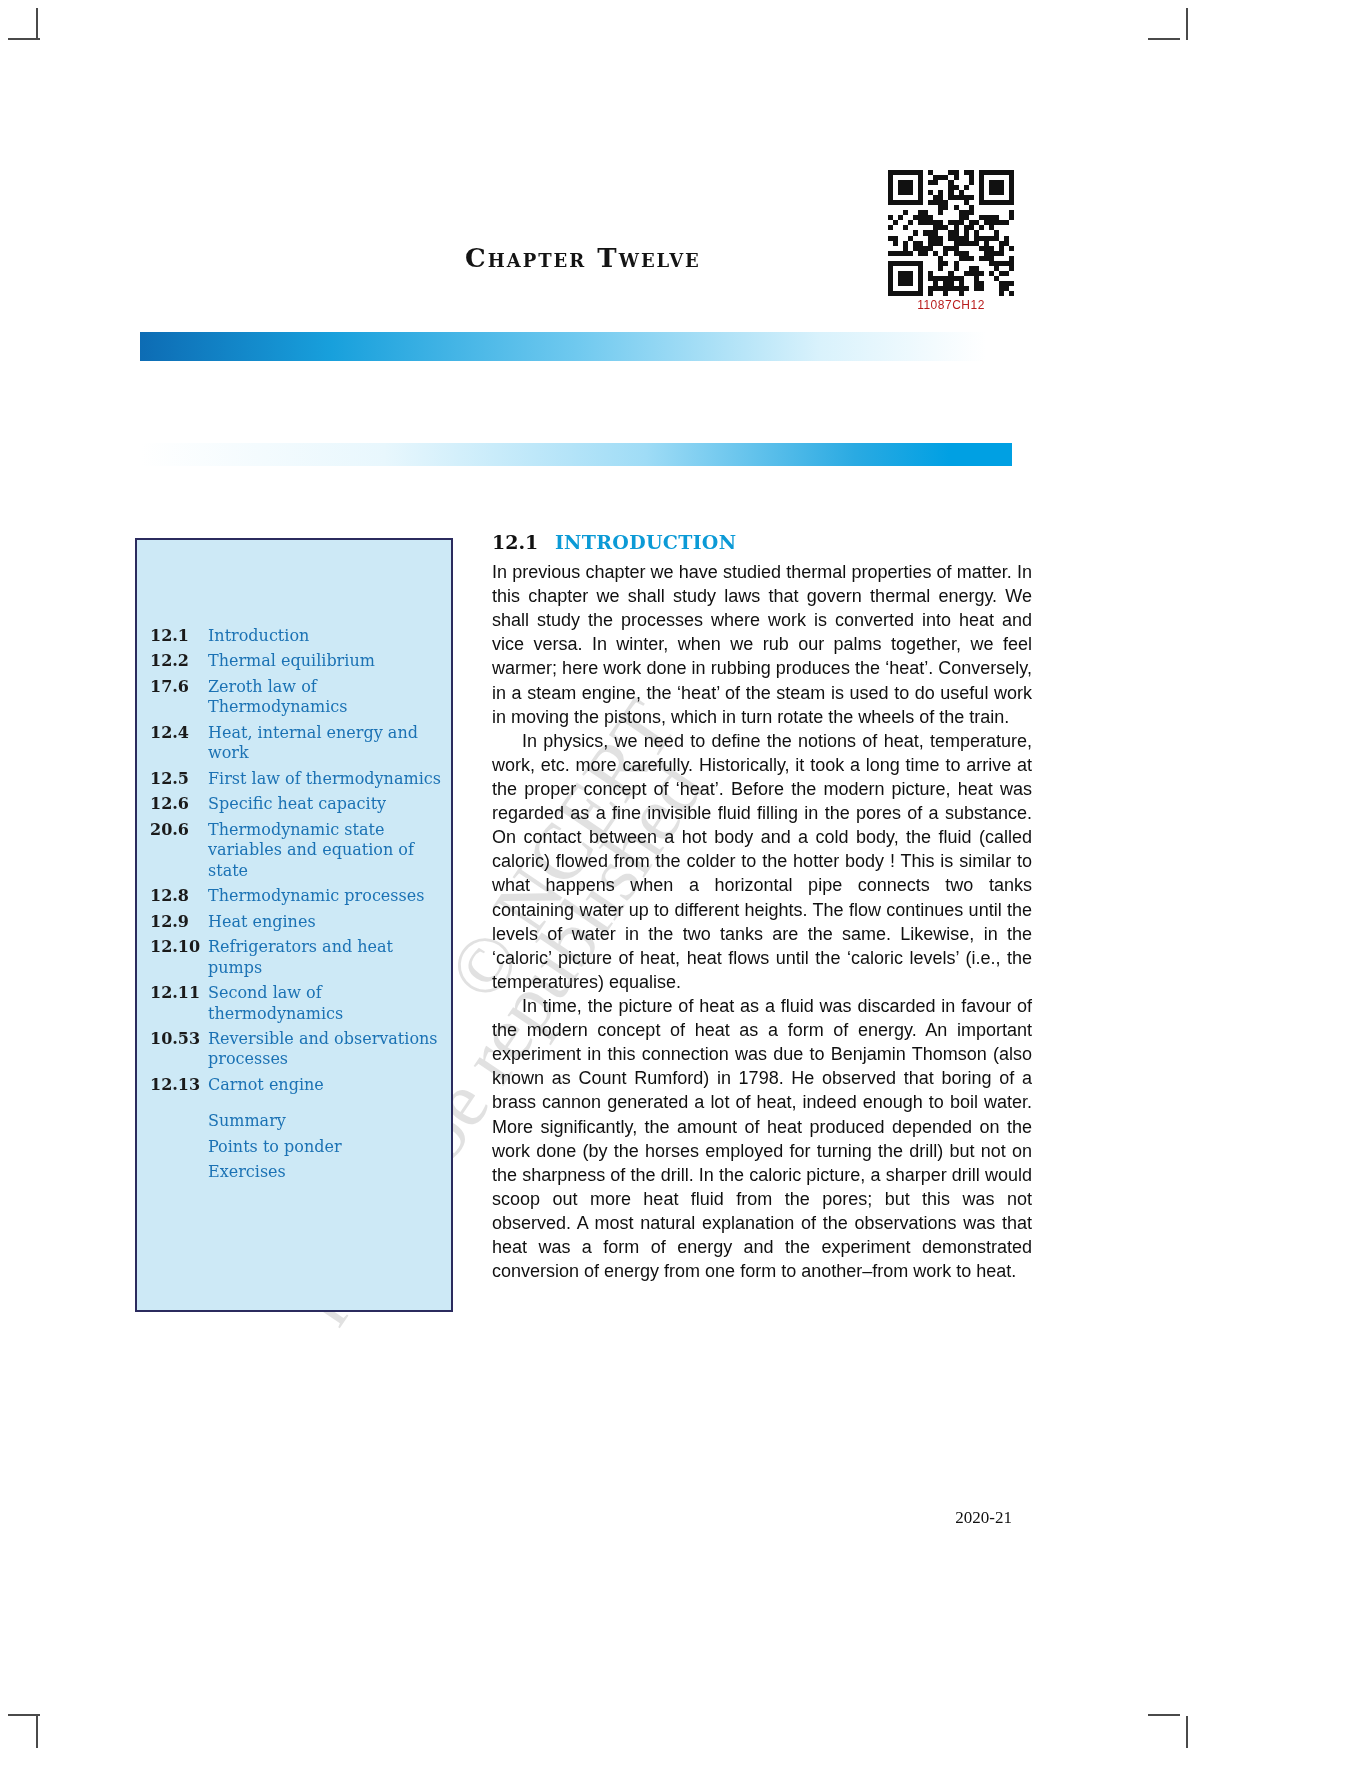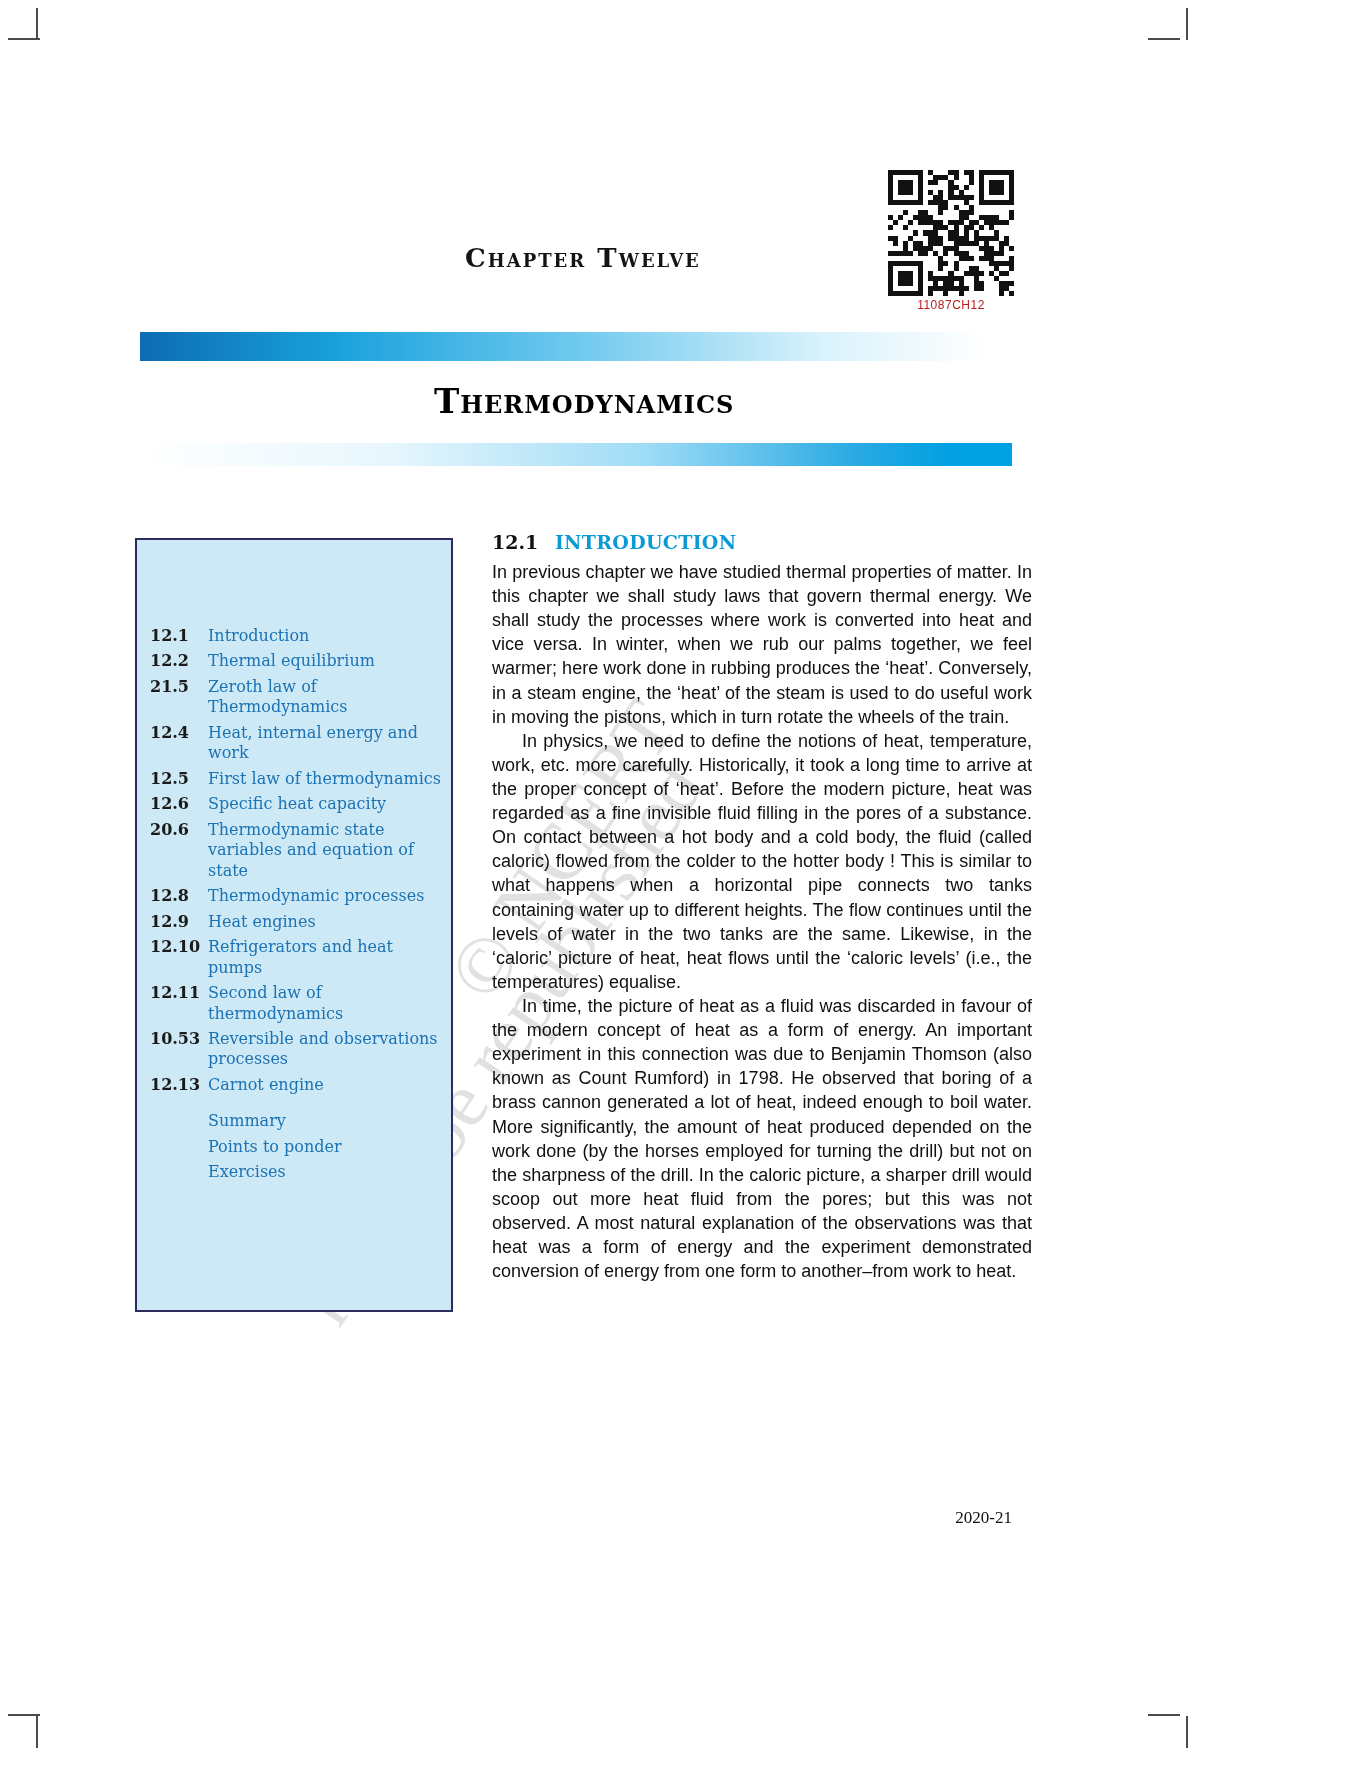--- a/index.html
+++ b/index.html
@@ -431,34 +431,33 @@
           <rect x="55" y="120" width="5" height="5" fill="#111"></rect>
           <rect x="70" y="120" width="5" height="5" fill="#111"></rect>
           <rect x="110" y="120" width="5" height="5" fill="#111"></rect>
           <rect x="120" y="120" width="5" height="5" fill="#111"></rect>
         </svg></div>
     <div class="qr-label">11087CH12</div>
   </div>
 
   <div class="chapter-label">Chapter Twelve</div>
   <div class="bar-top"></div>
-  <div class="page-title">Thermodynamics</div>
   <div class="bar-bottom"></div>
 
   <div class="toc-box">
     <div class="toc-row">
       <span class="toc-num">12.1</span>
       <span class="toc-label">Introduction</span>
     </div>
     <div class="toc-row">
       <span class="toc-num">12.2</span>
       <span class="toc-label">Thermal equilibrium</span>
     </div>
     <div class="toc-row">
-      <span class="toc-num">21.5</span>
+      <span class="toc-num">17.6</span>
       <span class="toc-label">Zeroth law of Thermodynamics</span>
     </div>
     <div class="toc-row">
       <span class="toc-num">12.4</span>
       <span class="toc-label">Heat, internal energy and work</span>
     </div>
     <div class="toc-row">
       <span class="toc-num">12.5</span>
       <span class="toc-label">First law of thermodynamics</span>
     </div>

